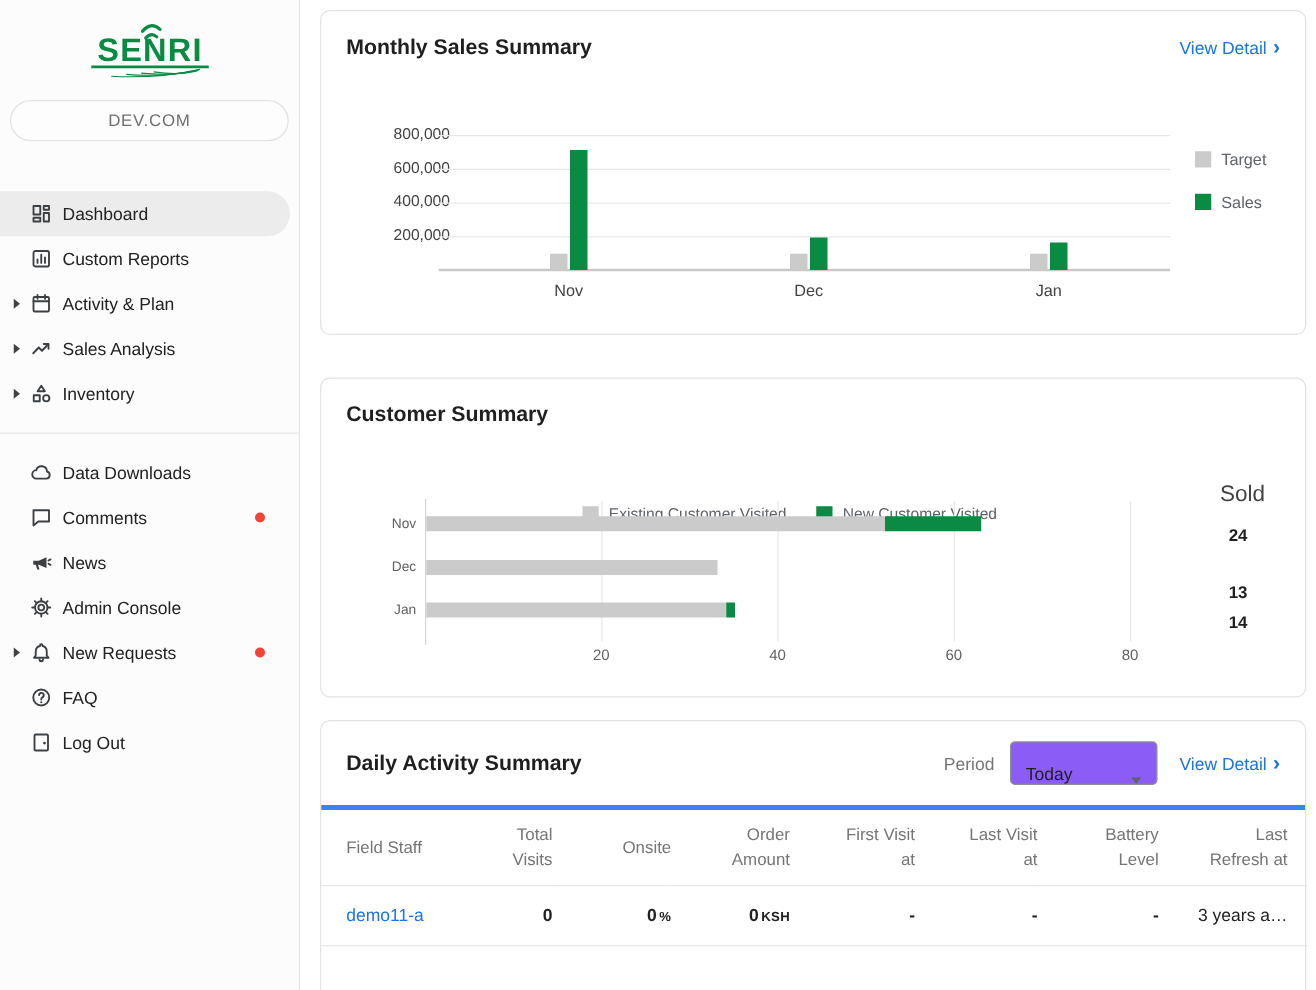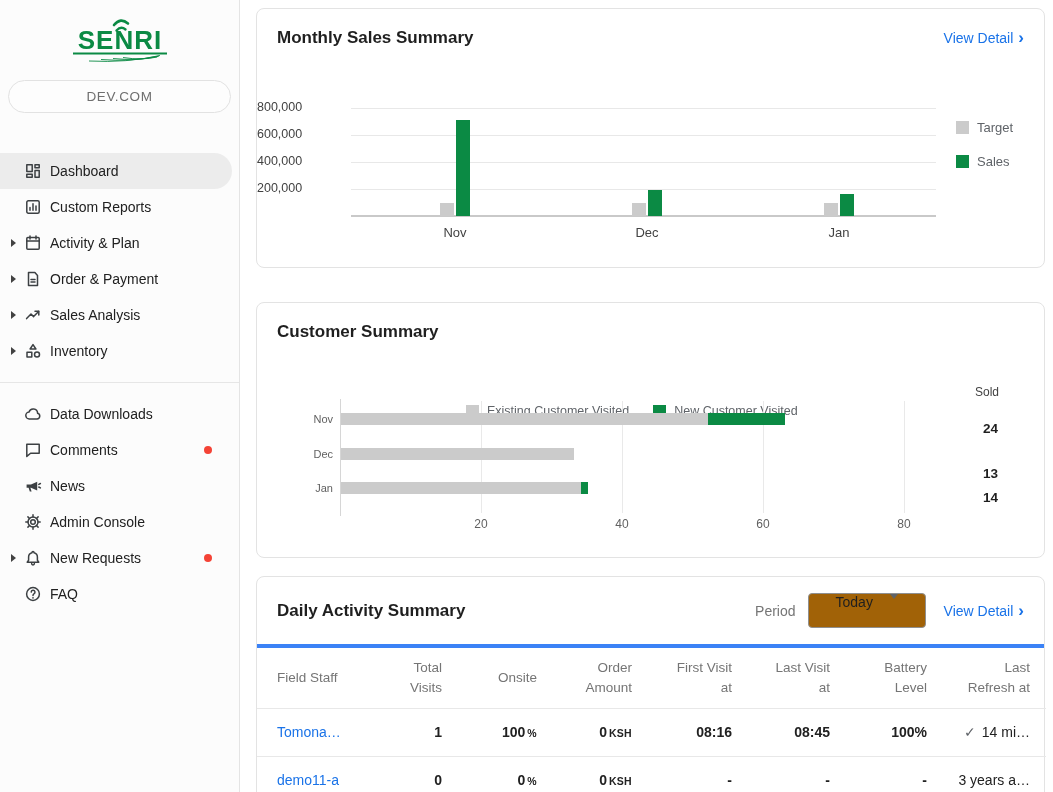--- a/index.html
+++ b/index.html
@@ -43,47 +43,47 @@
   .card-head { display:flex; align-items:center; justify-content:space-between; padding:19px 20px 0; }
   .card-title { font-size:17px; font-weight:bold; color:#1f1f1f; }
   .view-detail { display:flex; align-items:center; gap:5px; font-size:14px; font-weight:500; cursor:pointer; }
   .view-detail .vd-chev { font-size:17px; line-height:14px; font-weight:600; }
   
   #card-monthly { height:260px; margin-bottom:34px; }
   .msw { position:relative; height:205px; }
   .ms-plot { position:absolute; left:94px; top:60px; width:585px; height:108px; }
   .ms-grid { position:absolute; left:0; width:100%; height:1px; background:#e8e8e8; }
   .ms-base { position:absolute; left:0; bottom:-1px; width:100%; height:2px; background:#c9c9c9; }
-  .ms-ylab { position:absolute; left:0; width:86px; text-align:left; font-size:12.5px; color:#424242; }
+  .ms-ylab { position:absolute; left:17px; width:86px; text-align:right; font-size:12.5px; color:#424242; }
   .ms-bar { position:absolute; bottom:0; width:14px; }
   .ms-xlab { position:absolute; width:70px; text-align:center; font-size:13px; color:#424242; }
   .ms-legend { position:absolute; left:699px; top:72px; display:flex; flex-direction:column; gap:19px; }
   .lg-item { display:flex; align-items:center; gap:8px; font-size:13px; color:#5f6368; }
   .lg-sq { width:13px; height:13px; }
   
   #card-customer { height:256px; margin-bottom:18px; }
   .cs-legend { position:absolute; left:209px; top:73px; display:flex; gap:24px;margin-top:28px; }
   .cs-legend .lg-item { font-size:12.5px; }
-  .sold-label { position:absolute; right:45px; top:82px; font-size:12px; color:#424242;text-align:right; }
+  .sold-label { position:absolute; right:32px; top:82px; font-size:18px; color:#424242;text-align:right; }
   .cs-axis { position:absolute; left:83px; top:96px; width:1px; height:117px; background:#d6d6d6; }
   .cs-grid { position:absolute; top:98px; width:1px; height:112px; background:#e9e9e9; }
   .cs-row-label { position:absolute; left:4px; width:72px; text-align:right; font-size:11px; color:#616161; }
   .cs-bar { position:absolute; left:84px; height:12px; display:flex; }
   .cs-seg { height:12px; }
   .cs-xlab { position:absolute; top:214px; width:50px; text-align:center; font-size:12px; color:#616161; }
   .sold-val { position:absolute; right:46px; width:40px; text-align:right; font-size:13.5px; font-weight:bold; color:#1f1f1f; }
   
   #card-daily { height:420px; }
   .da-head { display:flex; align-items:center; justify-content:space-between; padding:16px 20px; border-bottom:4px solid #3b82f6; }
   .da-right { display:flex; align-items:center; }
   .period-label { font-size:14px; color:#757575; margin-right:12px; }
   .period-select {
     width:118px; height:35px; border:1px solid #8f8f8f; border-radius:4px;
-    display:flex; align-items:flex-start; justify-content:space-between;
-    padding:0 27px; font-size:14px; color:#1f1f1f; cursor:pointer; background:#a16207;
+    display:flex; align-items:flex-end; justify-content:space-between;
+    padding:0 12px; font-size:14px; color:#1f1f1f; cursor:pointer; background:#8b5cf6;
   }
   .sel-caret { width:0; height:0; border-left:4px solid transparent; border-right:4px solid transparent; border-top:5px solid #5f6368; }
   .da-right .view-detail { margin-left:18px; }
   table { width:100%; border-collapse:collapse; table-layout:fixed; }
   th {
     font-size:13.5px; font-weight:normal; color:#757575; white-space:pre-line;
     height:60px; vertical-align:middle; text-align:right; border-bottom:1px solid #e8e8e8;
     line-height:20px;
   }
   td { font-size:14px; height:48px; vertical-align:middle; text-align:right; border-bottom:1px solid #e8e8e8; }
@@ -147,32 +147,20 @@
             </g>
           </svg>
         </span>
         <span class="nav-label">Activity &amp; Plan</span>
       </div>
       <div class="nav-item">
         <span class="nav-chev"></span>
         <span class="nav-ic">
           <svg viewBox="0 0 18 18">
             <g stroke="#3c4043" stroke-width="1.5" fill="none" stroke-linecap="round" stroke-linejoin="round">
-              <path d="M4.5 2.6h6.4l2.6 2.8v10H4.5z"></path>
-              <path d="M7 9.4h4M7 12h4"></path>
-            </g>
-          </svg>
-        </span>
-        <span class="nav-label">Order &amp; Payment</span>
-      </div>
-      <div class="nav-item">
-        <span class="nav-chev"></span>
-        <span class="nav-ic">
-          <svg viewBox="0 0 18 18">
-            <g stroke="#3c4043" stroke-width="1.5" fill="none" stroke-linecap="round" stroke-linejoin="round">
               <path d="M2.6 12.6 7 8l2.6 2.6 5-5.2"></path>
               <path d="M11 5.2h3.8V9"></path>
             </g>
           </svg>
         </span>
         <span class="nav-label">Sales Analysis</span>
       </div>
       <div class="nav-item">
         <span class="nav-chev"></span>
         <span class="nav-ic">
@@ -250,20 +238,31 @@
         <span class="nav-ic">
           <svg viewBox="0 0 18 18">
             <g stroke="#3c4043" stroke-width="1.5" fill="none" stroke-linecap="round" stroke-linejoin="round">
               <circle cx="9" cy="9" r="6.4"></circle>
               <path d="M7.2 7.1a1.9 1.9 0 1 1 2.7 1.8c-.7.4-.9.8-.9 1.7"></path>
             </g>
             <circle cx="9" cy="12.8" r=".85" fill="#3c4043"></circle>
           </svg>
         </span>
         <span class="nav-label">FAQ</span>
+      </div>
+      <div class="nav-item">
+        <span class="nav-ic">
+          <svg viewBox="0 0 18 18">
+            <g stroke="#3c4043" stroke-width="1.5" fill="none" stroke-linecap="round" stroke-linejoin="round">
+              <rect x="3.6" y="2.6" width="10.8" height="12.8" rx="1"></rect>
+            </g>
+            <circle cx="11.6" cy="9.4" r="1.1" fill="#3c4043"></circle>
+          </svg>
+        </span>
+        <span class="nav-label">Log Out</span>
       </div>
     </nav>
 </aside>
 
 <main class="main">
 
   <section class="card" id="card-monthly">
     <div class="card-head">
       <h2 class="card-title">Monthly Sales Summary</h2>
       <a class="view-detail link-blue" style="color: rgb(26, 115, 232);">
@@ -388,30 +387,20 @@
             <th class="c6">Last Visit
 at</th>
             <th class="c7">Battery
 Level</th>
             <th class="c8">Last
 Refresh at</th>
           </tr>
         </thead>
       <tbody id="da-tbody">
           <tr>
-            <td class="c1"><a style="color: rgb(26, 115, 232);">Tomona…</a></td>
-            <td class="c2 num">1</td>
-            <td class="c3 num">100<span class="unit">%</span></td>
-            <td class="c4 num">0<span class="unit">KSH</span></td>
-            <td class="c5 num">08:16</td>
-            <td class="c6 num">08:45</td>
-            <td class="c7 num">100%</td>
-            <td class="c8"><span class="check">✓</span>14 mi…</td>
-          </tr>
-          <tr>
             <td class="c1"><a style="color: rgb(26, 115, 232);">demo11-a</a></td>
             <td class="c2 num">0</td>
             <td class="c3 num">0<span class="unit">%</span></td>
             <td class="c4 num">0<span class="unit">KSH</span></td>
             <td class="c5 num">-</td>
             <td class="c6 num">-</td>
             <td class="c7 num">-</td>
             <td class="c8">3 years a…</td>
           </tr>
         </tbody>

